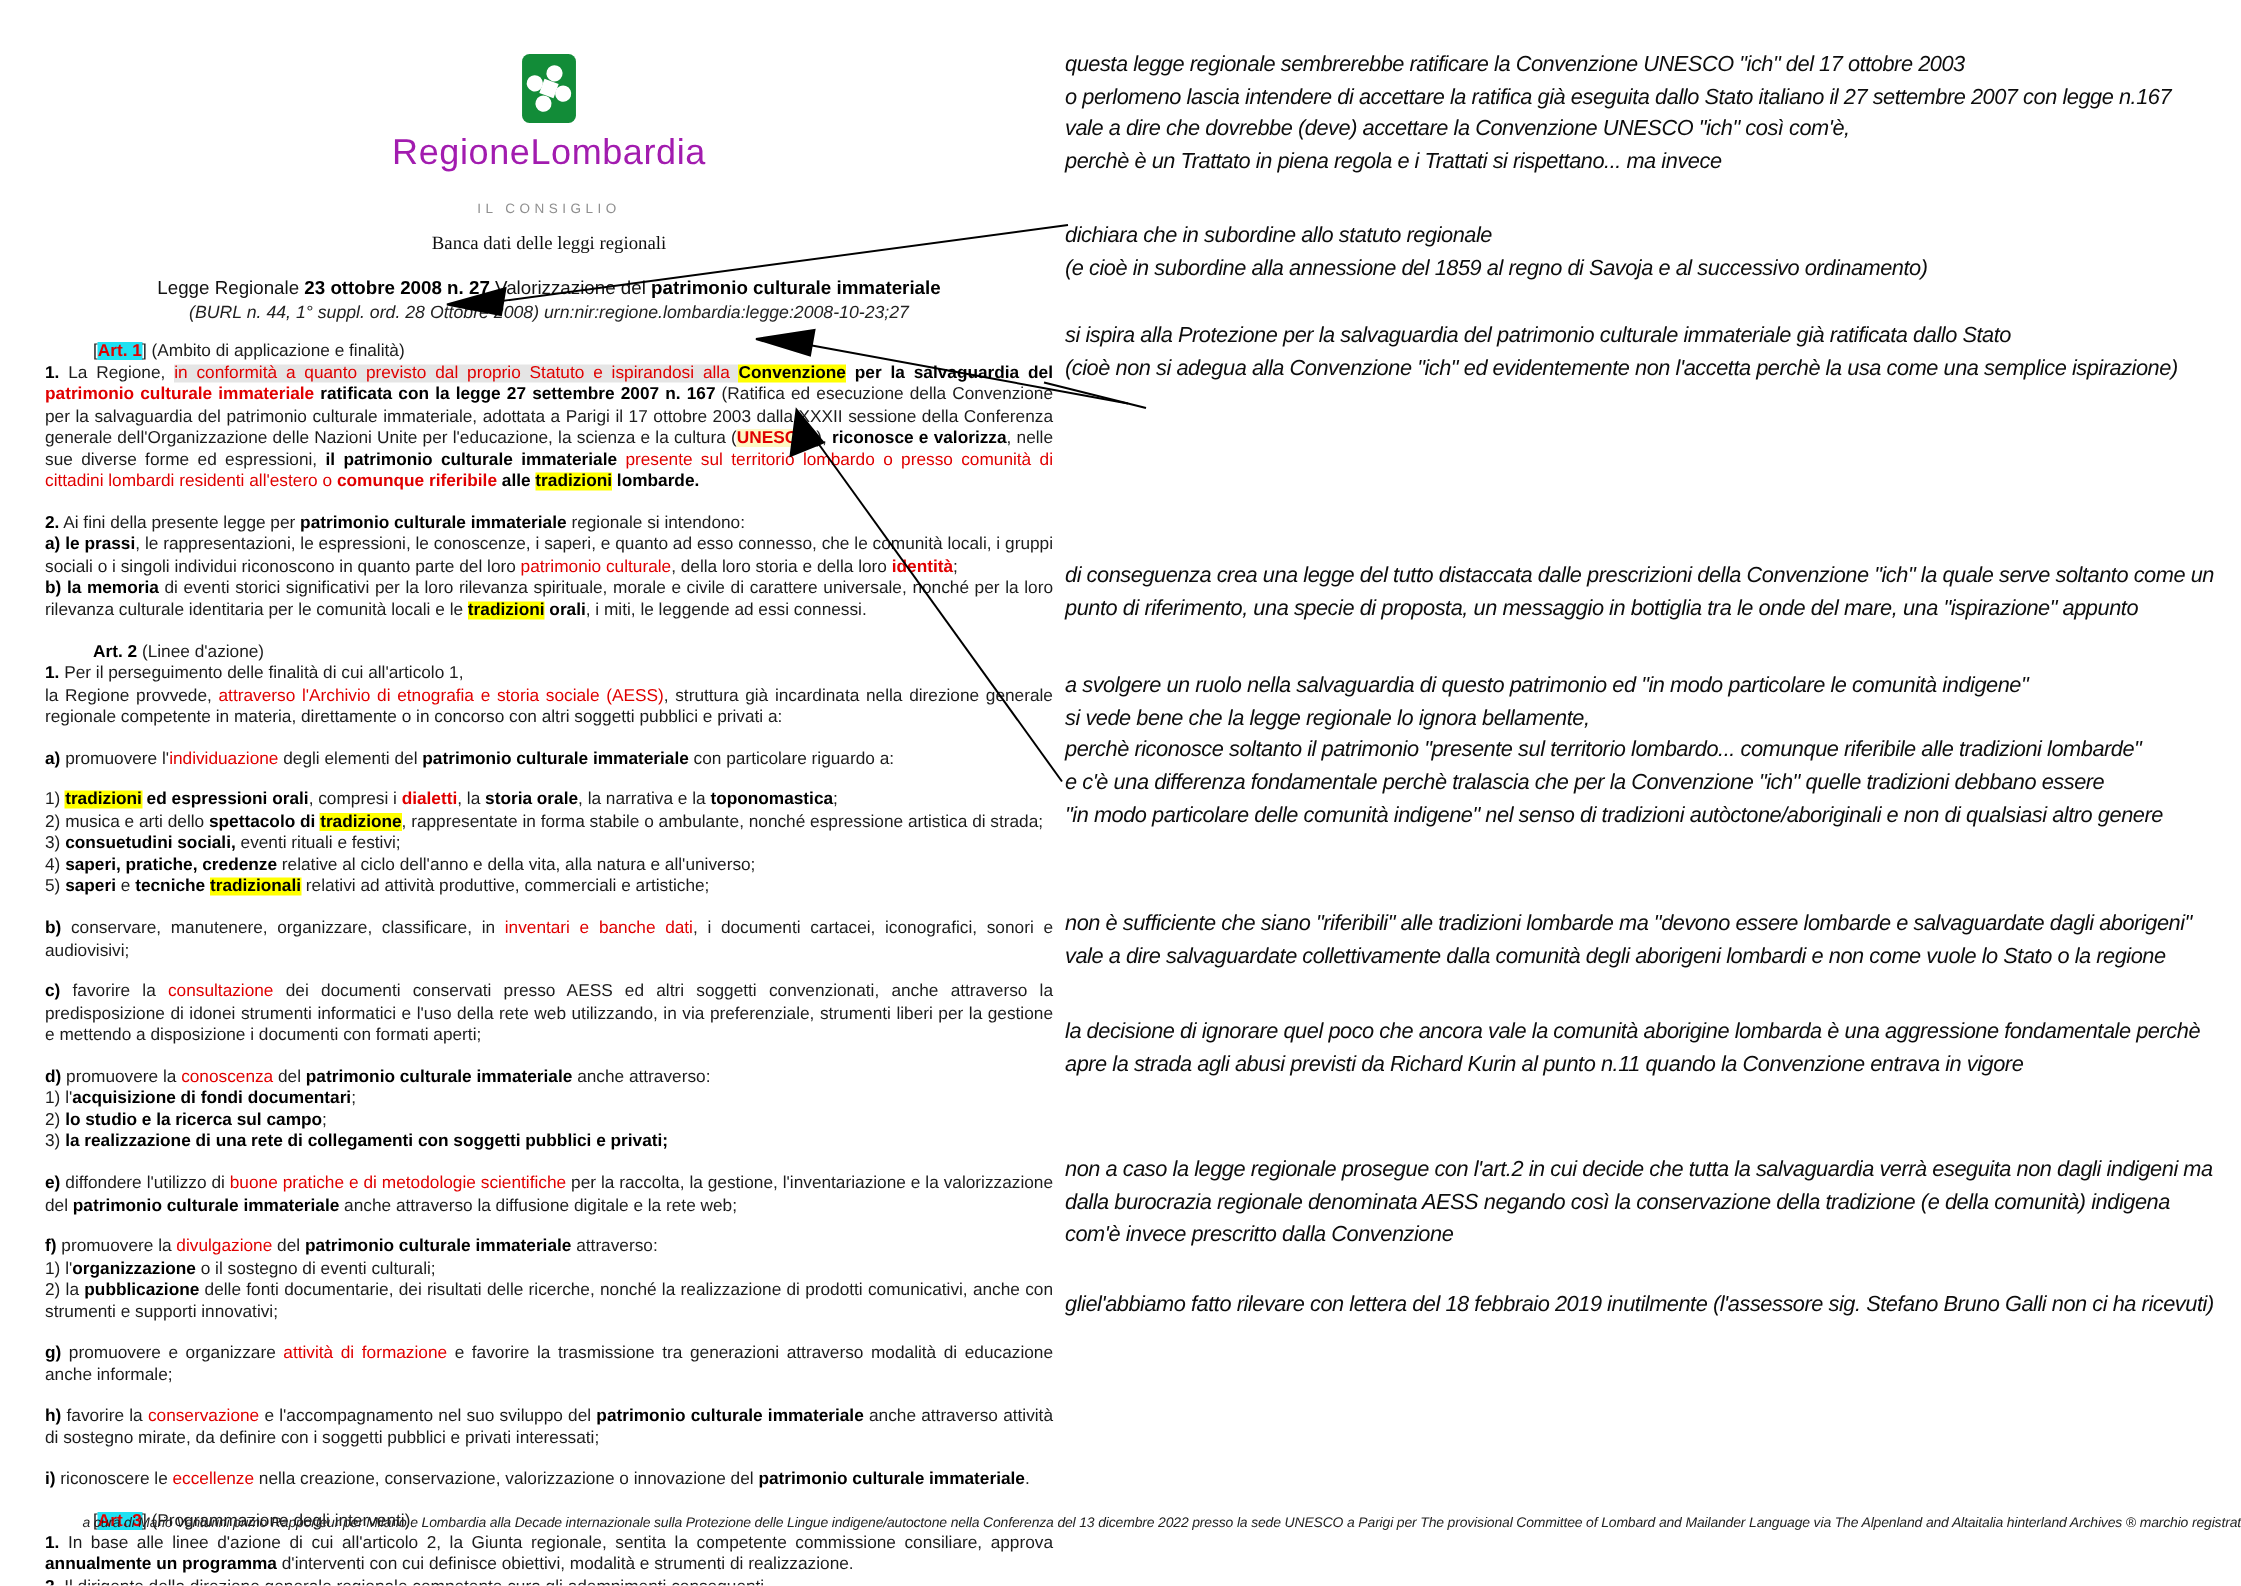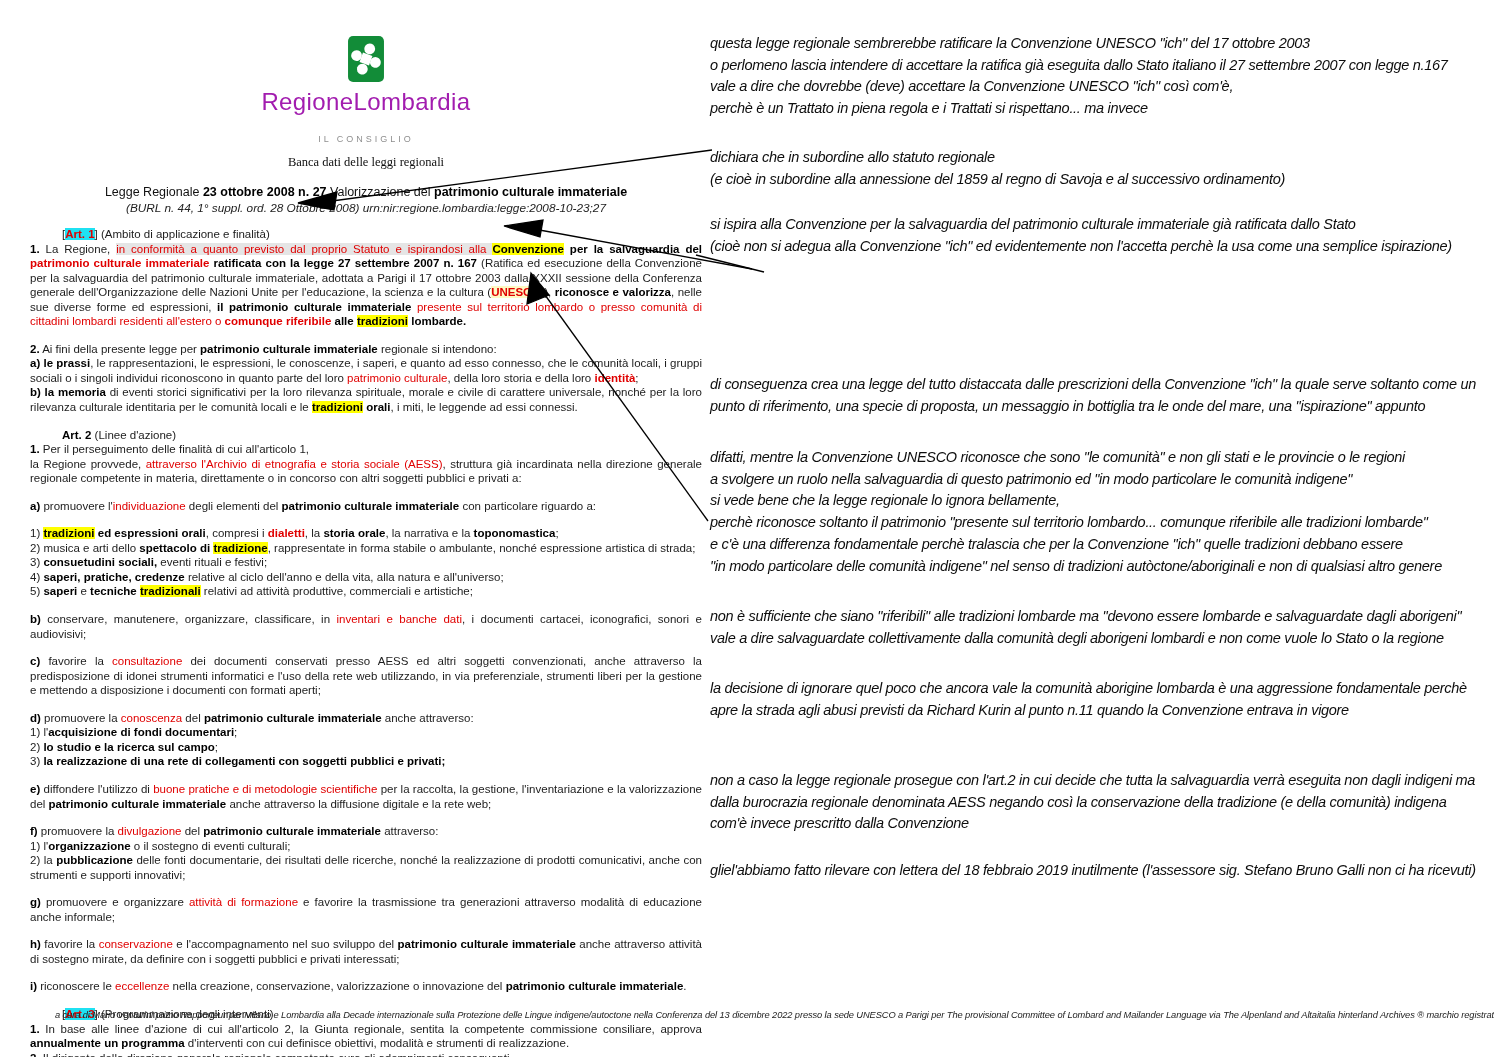--- a/index.html
+++ b/index.html
@@ -87,29 +87,28 @@
       <div>questa legge regionale sembrerebbe ratificare la Convenzione UNESCO "ich" del 17 ottobre 2003</div>
       <div>o perlomeno lascia intendere di accettare la ratifica già eseguita dallo Stato italiano il 27 settembre 2007 con legge n.167</div>
       <div>vale a dire che dovrebbe (deve) accettare la Convenzione UNESCO "ich" così com'è,</div>
       <div>perchè è un Trattato in piena regola e i Trattati si rispettano... ma invece</div>
     </div>
   <div class="note" style="top:147px">
       <div>dichiara che in subordine allo statuto regionale</div>
       <div>(e cioè in subordine alla annessione del 1859 al regno di Savoja e al successivo ordinamento)</div>
     </div>
   <div class="note" style="top:214px">
-      <div>si ispira alla Convenzione per la salvaguardia del patrimonio culturale immateriale già ratificata dallo Stato</div>
+      <div>si ispira alla Protezione per la salvaguardia del patrimonio culturale immateriale già ratificata dallo Stato</div>
       <div>(cioè non si adegua alla Convenzione "ich" ed evidentemente non l'accetta perchè la usa come una semplice ispirazione)</div>
     </div>
   <div class="note" style="top:374px">
       <div>di conseguenza crea una legge del tutto distaccata dalle prescrizioni della Convenzione "ich" la quale serve soltanto come un</div>
       <div>punto di riferimento, una specie di proposta, un messaggio in bottiglia tra le onde del mare, una "ispirazione" appunto</div>
     </div>
   <div class="note" style="top:447px">
-      <div>difatti, mentre la Convenzione UNESCO riconosce che sono "le comunità" e non gli stati e le provincie o le regioni</div>
       <div>a svolgere un ruolo nella salvaguardia di questo patrimonio ed "in modo particolare le comunità indigene"</div>
       <div>si vede bene che la legge regionale lo ignora bellamente,</div>
       <div>perchè riconosce soltanto il patrimonio "presente sul territorio lombardo... comunque riferibile alle tradizioni lombarde"</div>
       <div>e c'è una differenza fondamentale perchè tralascia che per la Convenzione "ich" quelle tradizioni debbano essere</div>
       <div>"in modo particolare delle comunità indigene" nel senso di tradizioni autòctone/aboriginali e non di qualsiasi altro genere</div>
     </div>
   <div class="note" style="top:606px">
       <div>non è sufficiente che siano "riferibili" alle tradizioni lombarde ma "devono essere lombarde e salvaguardate dagli aborigeni"</div>
       <div>vale a dire salvaguardate collettivamente dalla comunità degli aborigeni lombardi e non come vuole lo Stato o la regione</div>
     </div>

